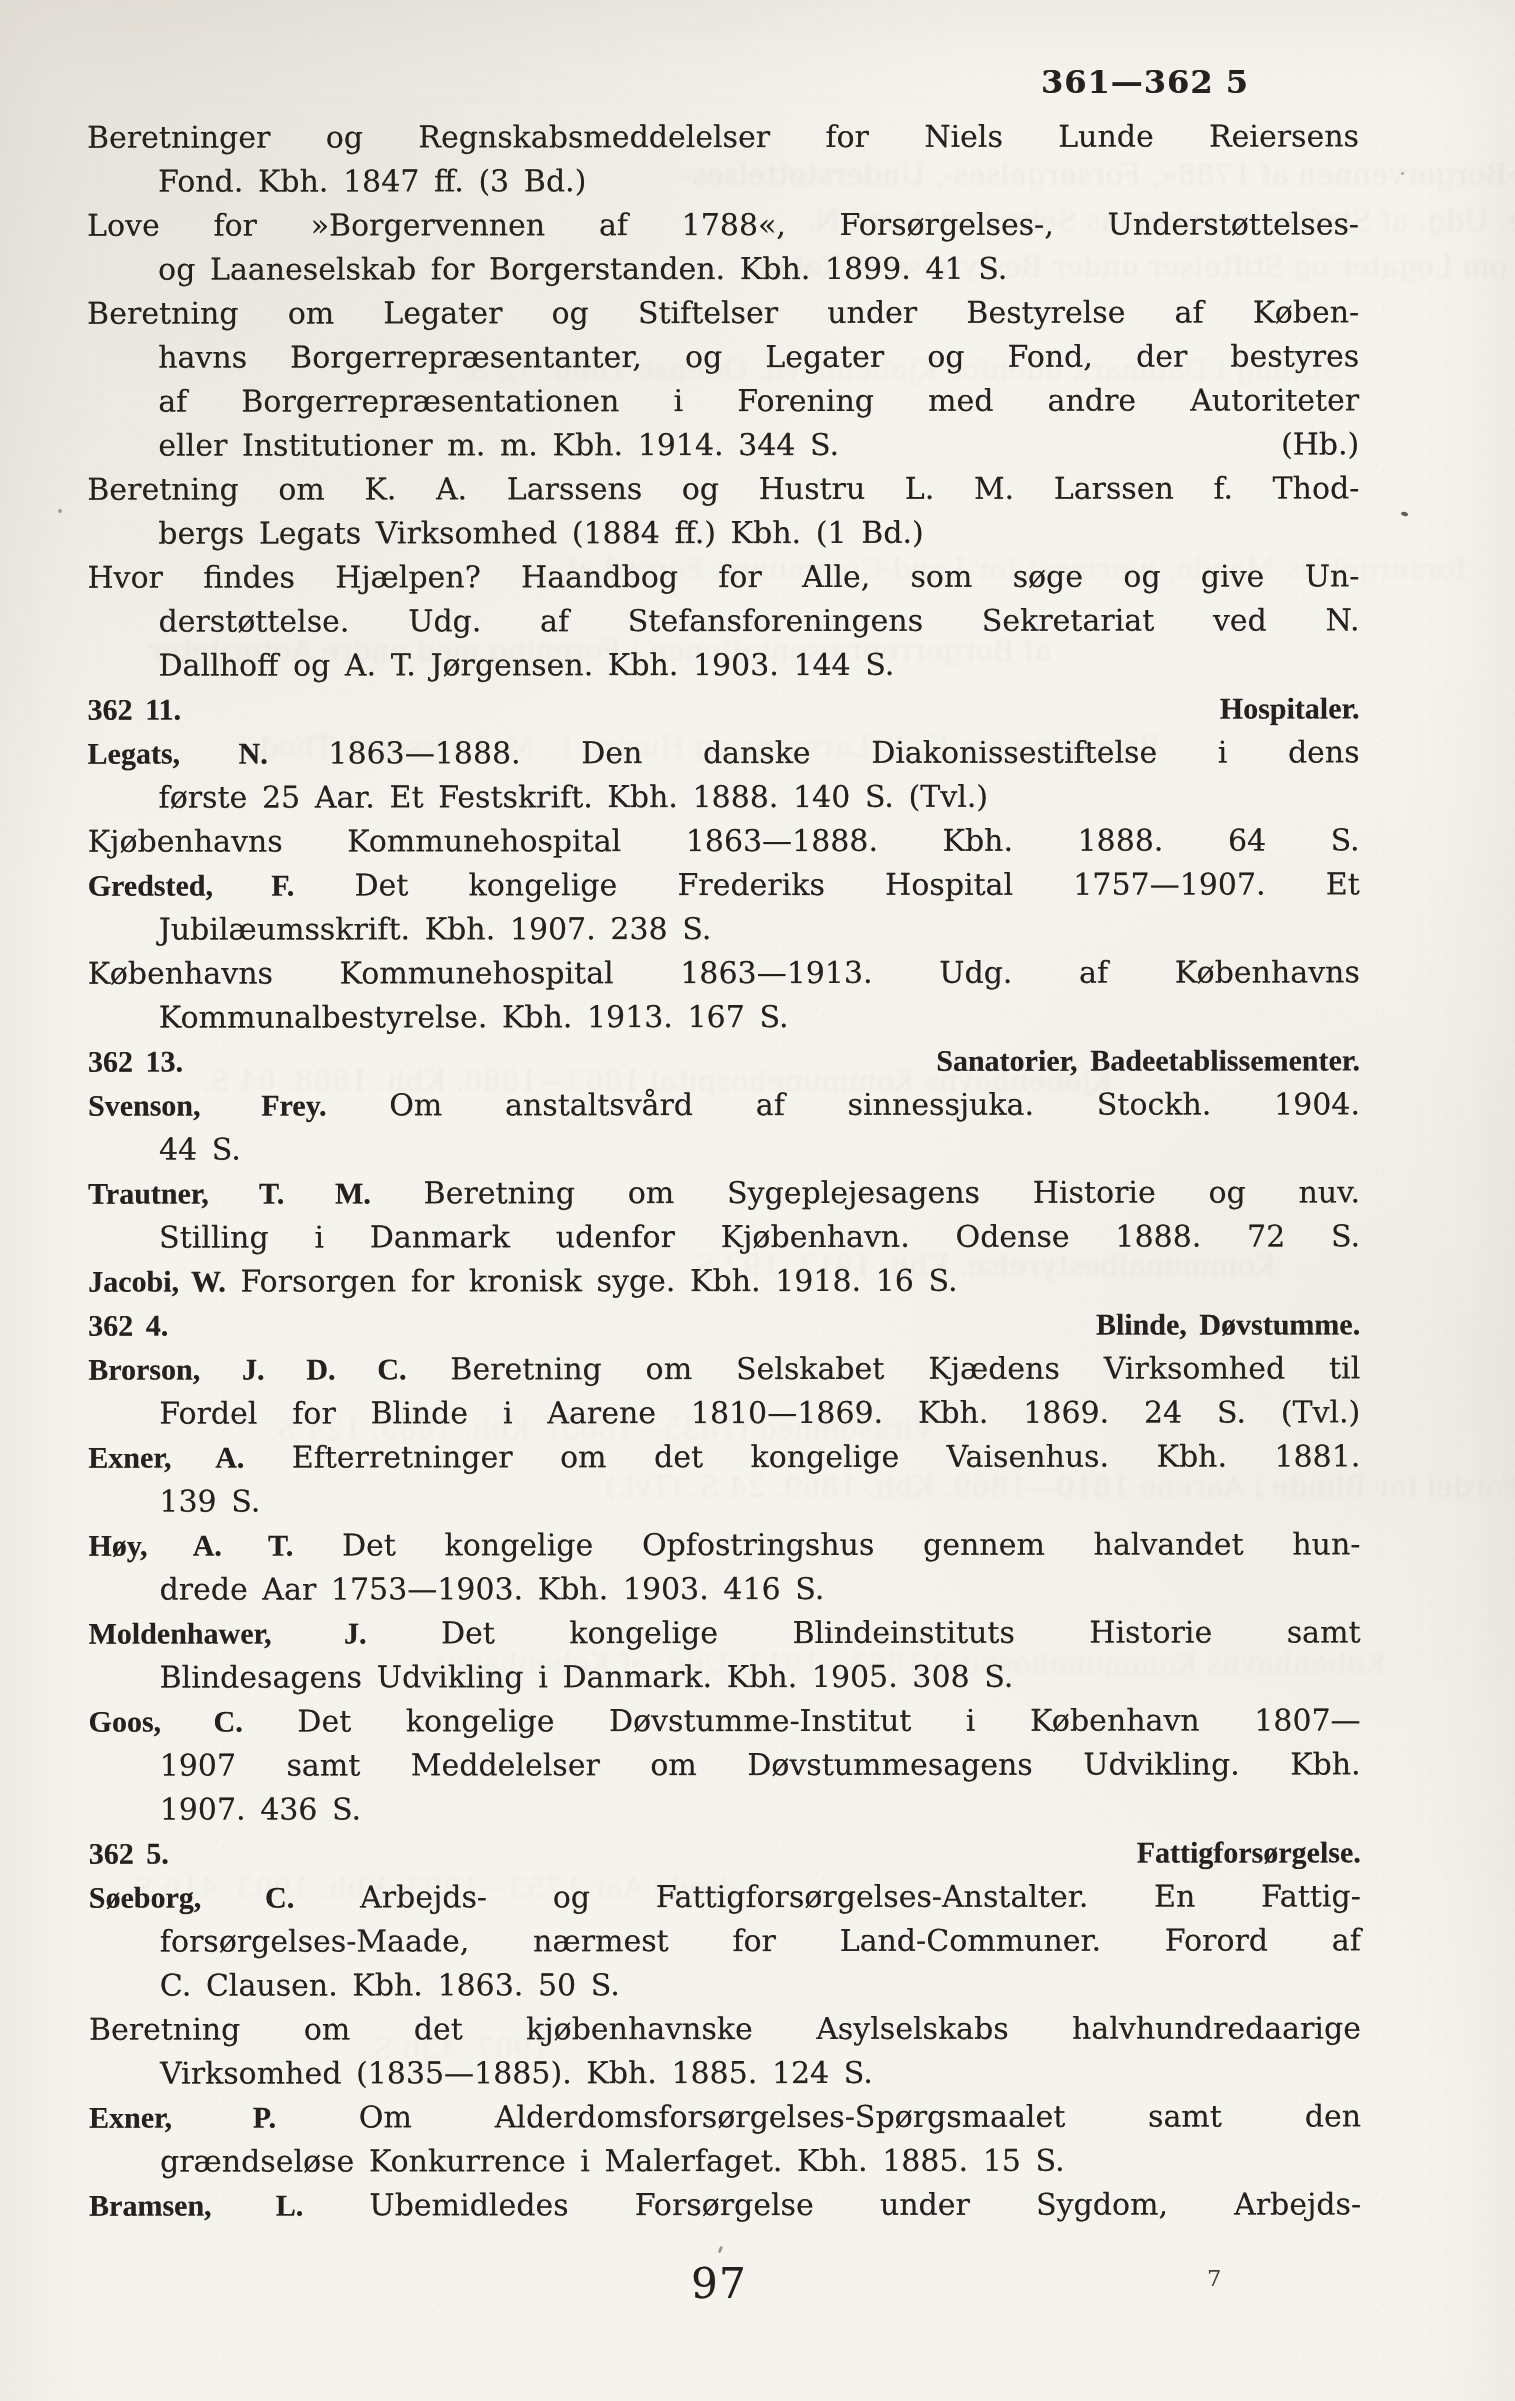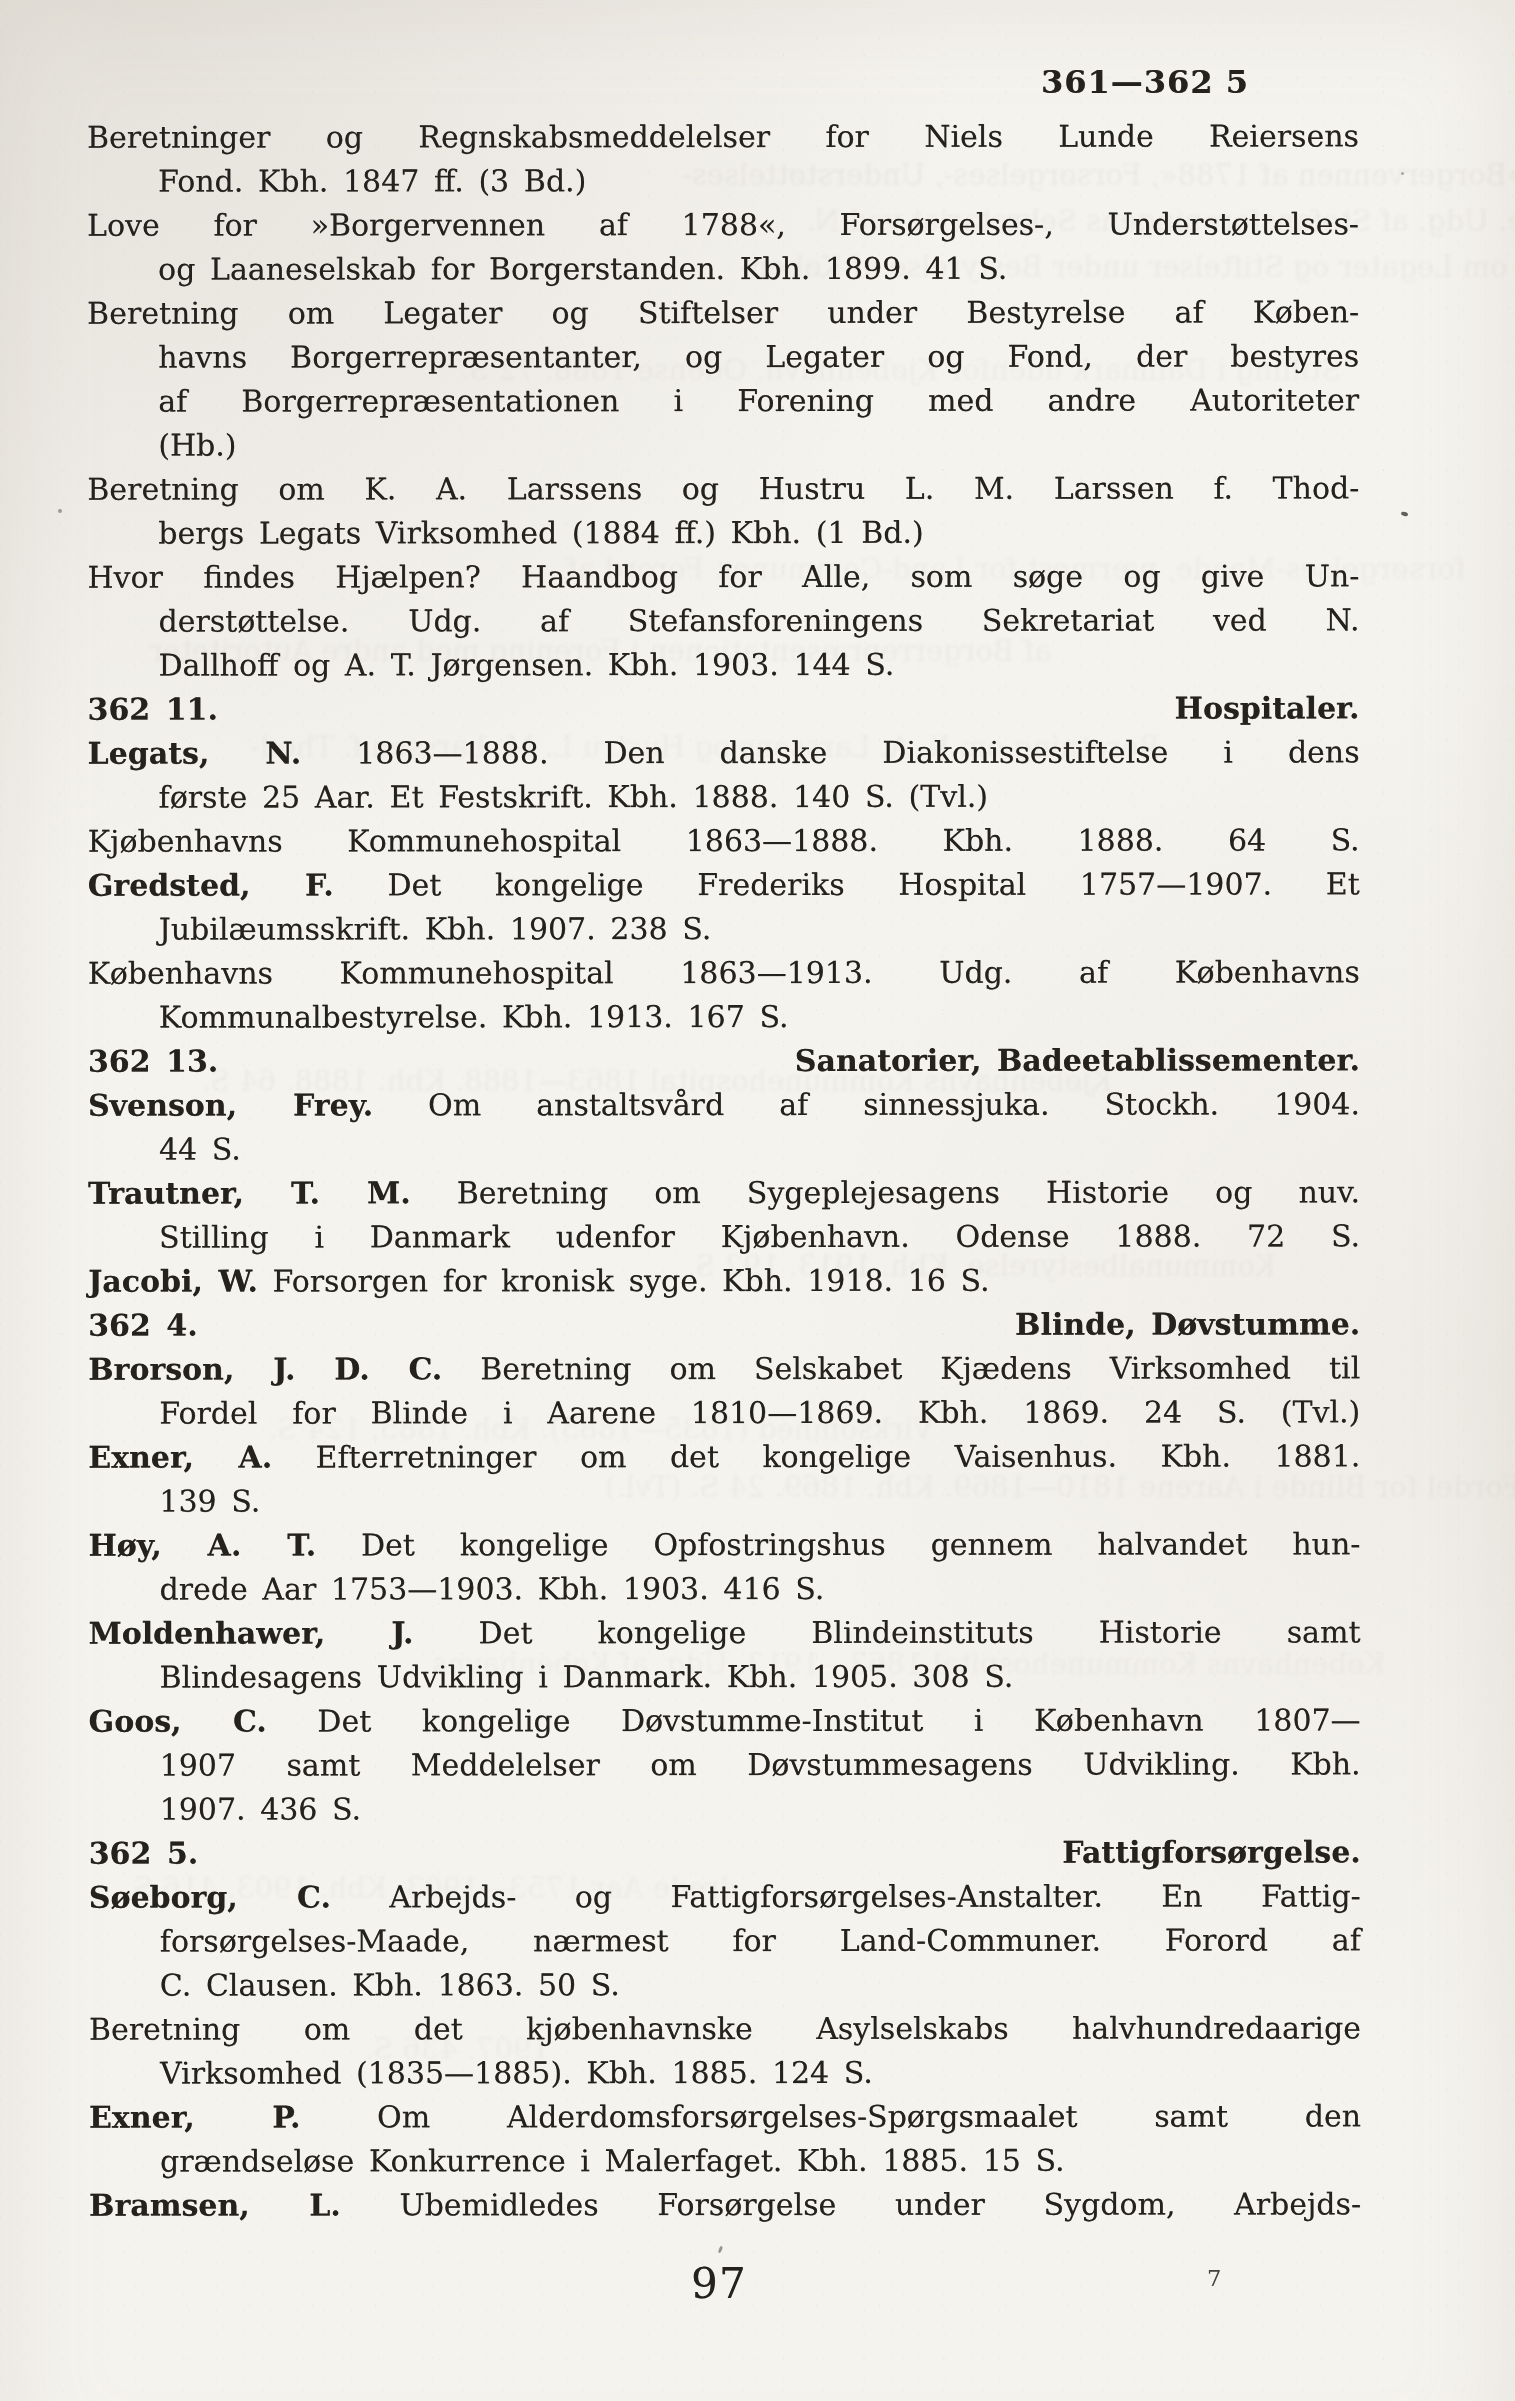--- a/index.html
+++ b/index.html
@@ -19,21 +19,21 @@
       radial-gradient(circle at 96% 55%, rgba(205,199,187,.16), transparent 35%),
       radial-gradient(rgba(122,116,104,.10) 0.6px, transparent 0.9px),
       radial-gradient(rgba(140,134,122,.09) 0.5px, transparent 0.8px),
       radial-gradient(rgba(104,98,88,.07) 0.7px, transparent 1.1px);
     background-size: 100% 100%, 100% 100%, 40px 32px, 27px 23.5px, 63px 54px;
     background-position: 0 0, 0 0, 3.4px 6.2px, 14px 19.7px, 29px 11px;
     box-shadow: inset 0 0 106px rgba(158,148,132,.18);
     font-family: "DejaVu Serif", "Liberation Serif", serif;
     color: #24211e;
   }
-  .b { font-weight: bold; }
+  .b { font-weight: bold; font-family: Liberation Serif, serif; }
 
   
   .running-header {
     position: absolute;
     left: 1041px;
     top: 63px;
     font-size: 32px;
     font-weight: bold;
     letter-spacing: 1px;
     white-space: nowrap;
@@ -140,20 +140,21 @@
 
   <div class="text-block" id="text-block">
       <div class="row line just"><span>Beretninger og Regnskabsmeddelelser for Niels Lunde Reiersens</span></div>
       <div class="row line cont"><span>Fond. Kbh. 1847 ff. (3 Bd.)</span></div>
       <div class="row line just"><span>Love for »Borgervennen af 1788«, Forsørgelses-, Understøttelses-</span></div>
       <div class="row line cont"><span>og Laaneselskab for Borgerstanden. Kbh. 1899. 41 S.</span></div>
       <div class="row line just"><span>Beretning om Legater og Stiftelser under Bestyrelse af Køben-</span></div>
       <div class="row line cont just"><span>havns Borgerrepræsentanter, og Legater og Fond, der bestyres</span></div>
       <div class="row line cont just"><span>af Borgerrepræsentationen i Forening med andre Autoriteter</span></div>
       <div class="row line cont split">
+        <span>eller Institutioner m. m. Kbh. 1914. 344 S.</span>
         <span>(Hb.)</span>
       </div>
       <div class="row line just"><span>Beretning om K. A. Larssens og Hustru L. M. Larssen f. Thod-</span></div>
       <div class="row line cont"><span>bergs Legats Virksomhed (1884 ff.) Kbh. (1 Bd.)</span></div>
       <div class="row line just"><span>Hvor findes Hjælpen? Haandbog for Alle, som søge og give Un-</span></div>
       <div class="row line cont just"><span>derstøttelse. Udg. af Stefansforeningens Sekretariat ved N.</span></div>
       <div class="row line cont"><span>Dallhoff og A. T. Jørgensen. Kbh. 1903. 144 S.</span></div>
       <div class="row heading">
         <span class="b">362 11.</span>
         <span class="b">Hospitaler.</span>

